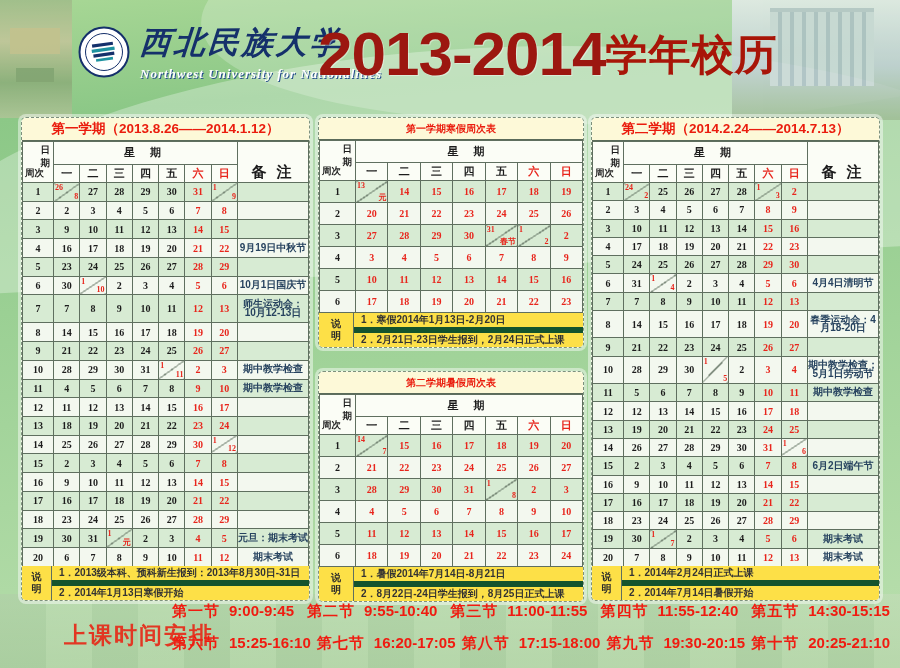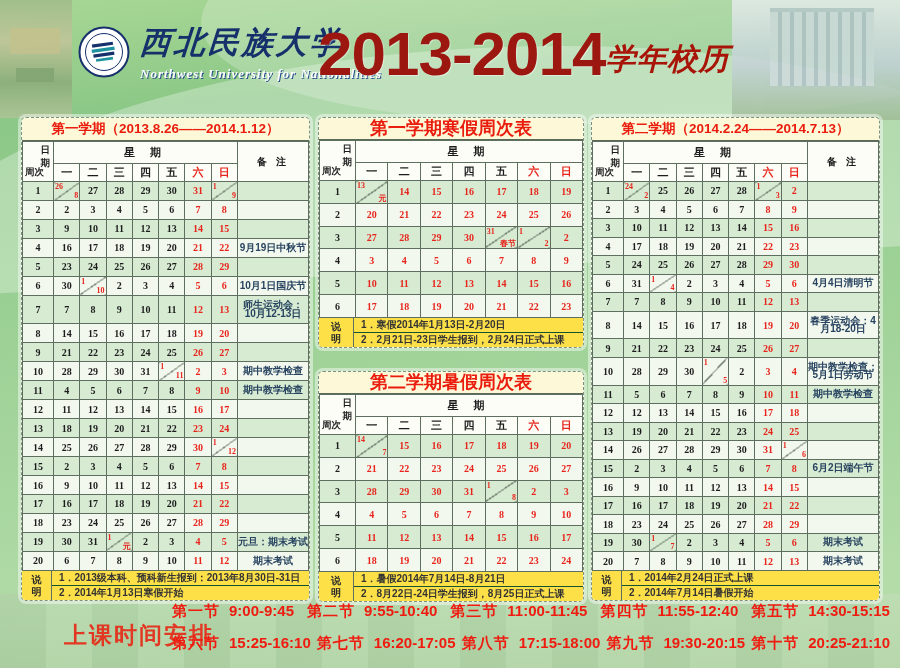--- a/index.html
+++ b/index.html
@@ -32,49 +32,49 @@
   .brand .seal{margin-right:10px;}
   .brand-names{display:flex;flex-direction:column;}
   .uni-cn{font-family:"Liberation Serif",serif;font-style:italic;font-weight:bold;
     font-size:31px;color:#15306b;letter-spacing:3px;line-height:34px;transform:skewX(-4deg);}
   .uni-en{font-family:"Liberation Serif",serif;font-style:italic;font-weight:bold;
     font-size:13px;color:#ffffff;letter-spacing:1px;text-shadow:1px 1px 0 #27508c;margin-top:6px;}
   .main-title{position:absolute;left:318px;top:22px;white-space:nowrap;}
   .main-title .num{font-family:"Liberation Sans",sans-serif;font-weight:bold;
     font-size:62px;line-height:64px;color:#9c1710;letter-spacing:-1px;text-shadow:1px 1px 0 rgba(255,255,255,.4);}
   .main-title .cn{font-family:"Liberation Sans",sans-serif;font-weight:bold;
-    font-size:30px;color:#a81508;vertical-align:6px;letter-spacing:1px;font-style:italic;}
+    font-size:42px;color:#a81508;vertical-align:6px;letter-spacing:1px;}
   
   .panel{position:absolute;background:rgba(250,251,238,0.94);
     border:1px dashed #7d917d;border-radius:5px;box-shadow:0 0 0 3px rgba(255,255,255,0.45);
     display:flex;flex-direction:column;overflow:hidden;}
   .panel-title{flex:0 0 auto;background:#fdf9d8;color:#ea1c0d;font-weight:bold;
     text-align:center;border-bottom:1px solid #5a6b5a;}
   #panel-s1,#panel-s2{width:287px;height:482px;top:117px;}
   #panel-s1{left:21px;} #panel-s2{left:591px;}
   #panel-s1 .panel-title,#panel-s2 .panel-title{font-size:13.5px;line-height:22px;height:22px;}
   #panel-winter,#panel-summer{left:318px;width:264px;height:229px;}
   #panel-winter{top:117px;} #panel-summer{top:371px;}
-  #panel-winter .panel-title,#panel-summer .panel-title{font-size:18px;line-height:21px;height:21px;}
+  #panel-winter .panel-title,#panel-summer .panel-title{font-size:10px;line-height:21px;height:21px;}
   .table-wrap{flex:1 1 auto;}
   
   table.cal{width:100%;height:100%;border-collapse:collapse;table-layout:fixed;
     font-family:"Liberation Serif",serif;}
   .cal th,.cal td{border:1px solid #5f6f5f;text-align:center;vertical-align:middle;
     font-weight:bold;padding:0;color:#1c1c1c;}
   .cal th{background:#fbfdf6;font-family:"Liberation Sans",sans-serif;}
   .col-corner{width:31px;} .col-remark{width:71px;}
   .mid .col-corner{width:36px;}
   .corner{background:#f6d3d7;position:relative;
     background-image:linear-gradient(to bottom right,transparent 48.5%,#5f6f5f 48.5%,#5f6f5f 51.5%,transparent 51.5%),
       linear-gradient(#f6d3d7,#f6d3d7);}
   .c-date{position:absolute;top:2px;right:3px;font-size:9.5px;font-weight:bold;margin-left:45px;}
   .c-week{position:absolute;bottom:2px;left:2px;font-size:9.5px;font-weight:bold;}
   th.wkhead{font-size:11px;height:21px;letter-spacing:6px;}
-  th.remhead{font-size:10px;letter-spacing:3px;vertical-align:top;padding-top:13px;}
+  th.remhead{font-size:15px;letter-spacing:3px;vertical-align:top;padding-top:21px;}
   th.day{font-size:11px;height:17px;}
   .red{color:#e8251c !important;}
   .cal tbody td{font-size:10px;}
   .cal tbody tr:nth-child(odd) td{background:#d7ebd3;}
   .cal tbody tr:nth-child(even) td{background:#f3f8ef;}
   td.wkno{font-size:10px;}
   td.remark{font-family:"Liberation Sans",sans-serif;font-size:7.5px;line-height:8.5px;
     color:#27435f;font-weight:bold;}
   td.diag{position:relative;
     background-image:linear-gradient(to bottom right,transparent 48.5%,#5f6f5f 48.5%,#5f6f5f 51.5%,transparent 51.5%) !important;}
@@ -84,21 +84,21 @@
   .db{position:absolute;bottom:0;right:1px;font-size:8px;line-height:9px;}
   
   .notes{flex:0 0 auto;display:flex;border-top:none;background:#fde047;}
   .nlabel{flex:0 0 30px;border-right:1px solid #5f6f5f;display:flex;align-items:center;justify-content:center;
     font-size:10px;font-weight:bold;color:#2b2b2b;width:30px;line-height:12px;
     padding:0 9px;box-sizing:border-box;text-align:center;}
   .mid .nlabel{flex-basis:35px;}
   .nrows{flex:1 1 auto;display:flex;flex-direction:column;}
   .nrow{flex:1 1 50%;display:flex;align-items:center;padding-left:7px;
     font-size:10px;color:#333;font-weight:bold;white-space:nowrap;overflow:hidden;}
-  .nrow + .nrow{border-top:1px solid #14532d;}
+  .nrow + .nrow{border-top:6px solid #14532d;}
   
   .sched-label{position:absolute;left:64px;top:620px;font-size:23px;font-weight:bold;
     color:#e23723;letter-spacing:2px;}
   .sched-row{position:absolute;left:172px;width:718px;display:flex;justify-content:space-between;}
   #sched-row1{top:602px;} #sched-row2{top:634px;}
   .sched-entry{display:inline-flex;white-space:nowrap;font-weight:bold;color:#f01b10;font-size:15px;}
   .sched-entry .p{margin-right:9px;letter-spacing:1px;}
   .sched-entry .t{font-family:"Liberation Sans",sans-serif;letter-spacing:0;}
 </style>
 </head>
@@ -934,21 +934,21 @@
     <span class="sched-entry">
       <span class="p">第一节</span>
       <span class="t">9:00-9:45</span>
     </span>
     <span class="sched-entry">
       <span class="p">第二节</span>
       <span class="t">9:55-10:40</span>
     </span>
     <span class="sched-entry">
       <span class="p">第三节</span>
-      <span class="t">11:00-11:45</span>
+      <span class="t">11:00-11:55</span>
     </span>
     <span class="sched-entry">
       <span class="p">第四节</span>
       <span class="t">11:55-12:40</span>
     </span>
     <span class="sched-entry">
       <span class="p">第五节</span>
       <span class="t">14:30-15:15</span>
     </span>
   </div>

